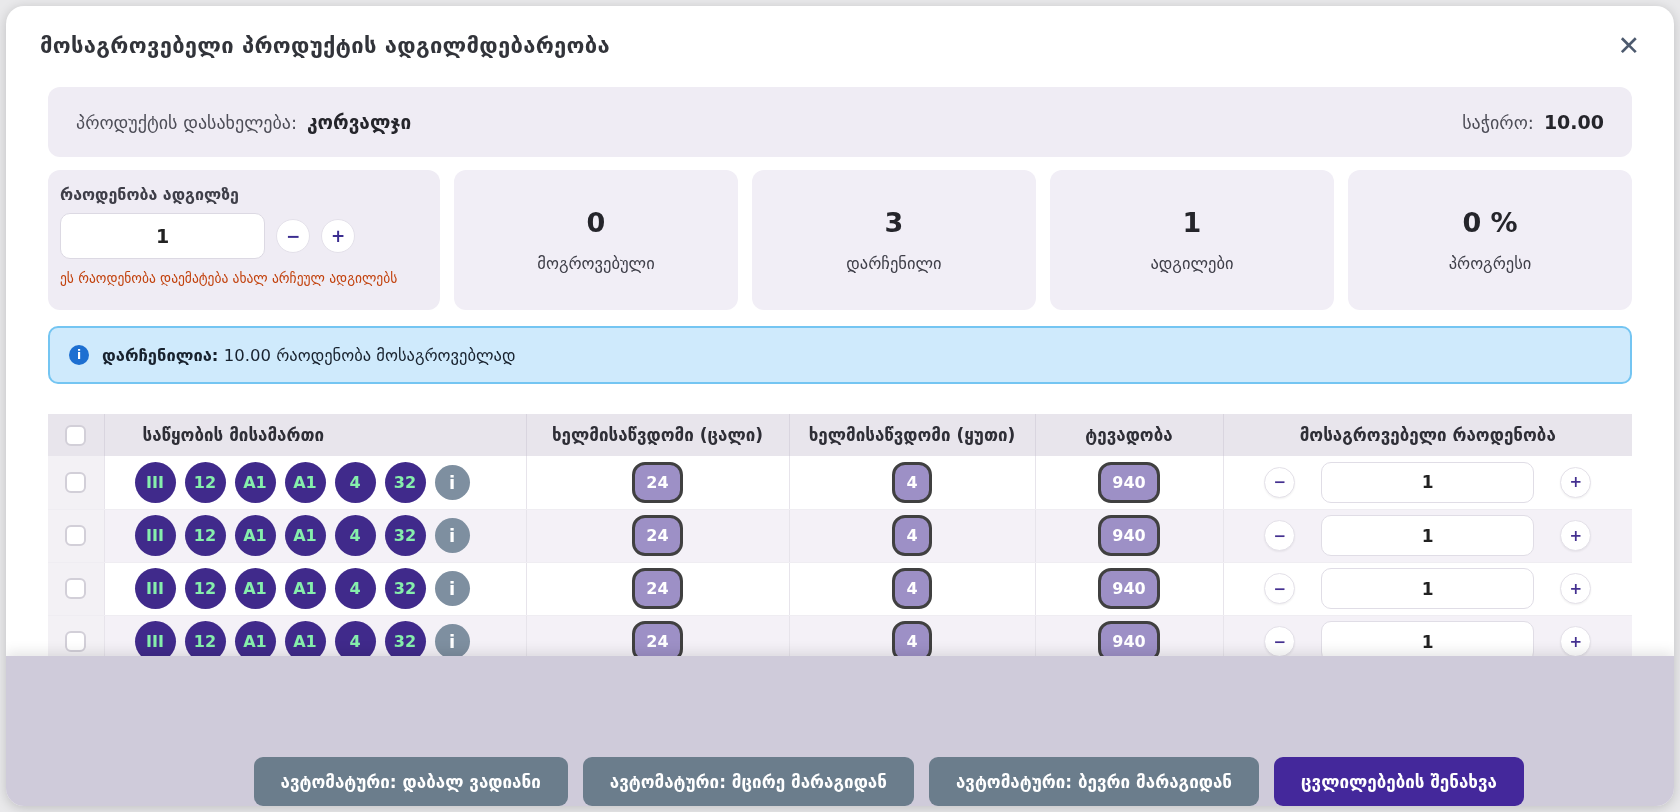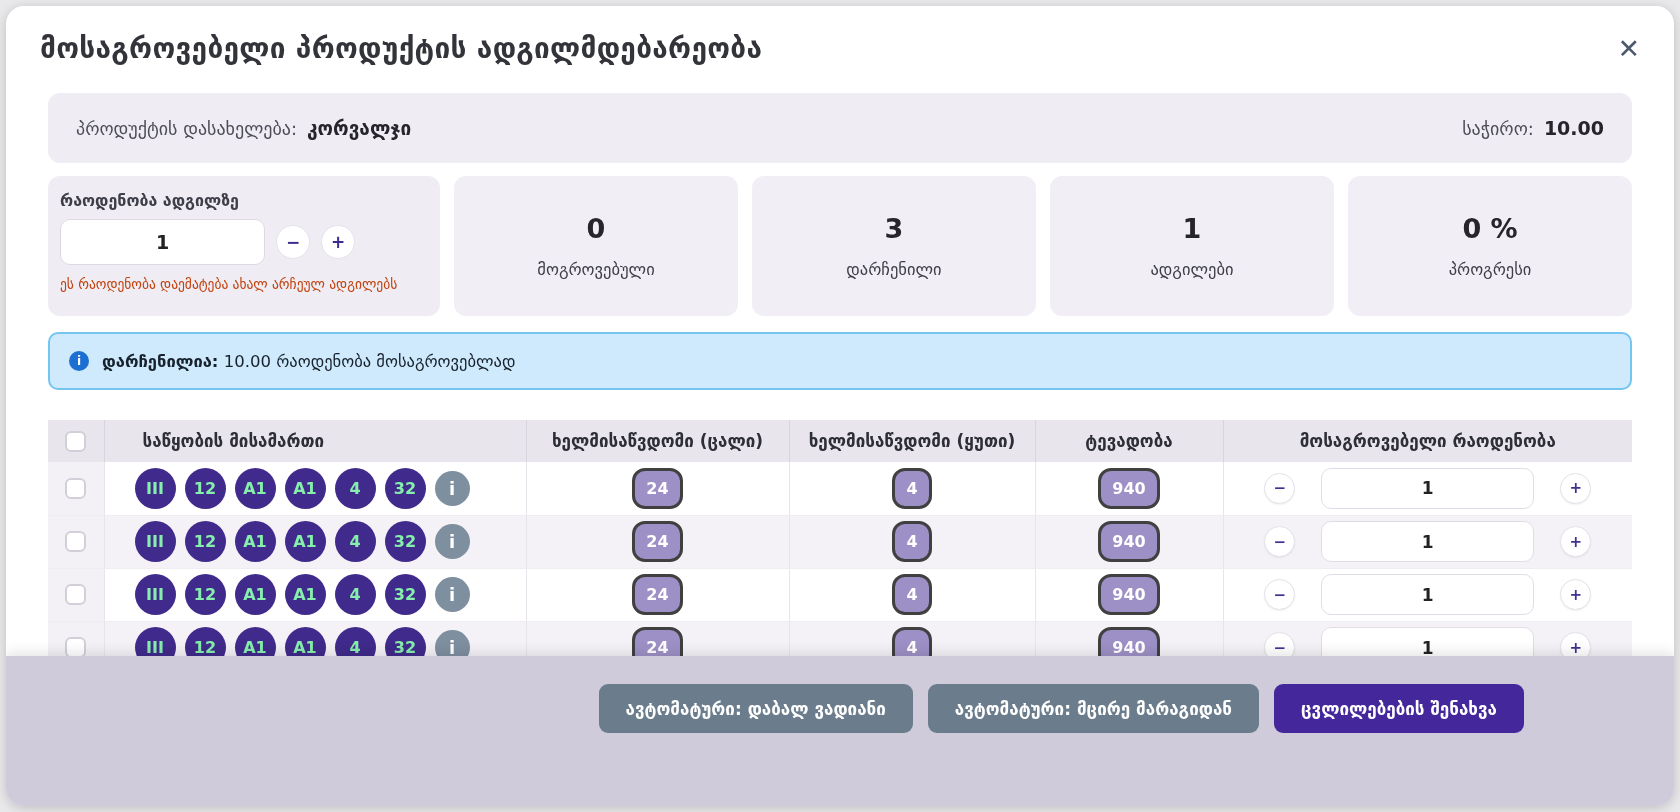--- a/index.html
+++ b/index.html
@@ -4,21 +4,21 @@
 <style>
   * { margin:0; padding:0; box-sizing:border-box; }
   html,body { width:1680px; height:812px; }
   body { font-family:"DejaVu Sans", sans-serif; background:#e9e9eb; }
   .canvas { position:relative; width:1680px; height:812px; overflow:hidden; }
   .modal { position:absolute; left:6px; top:6px; right:6px; bottom:6px; background:#ffffff;
            border-radius:18px; overflow:hidden; box-shadow:0 2px 12px rgba(0,0,0,.18); }
 
   
   .modal-header { display:flex; justify-content:space-between; align-items:center; padding:26px 34px 14px 34px; }
-  .modal-title { font-size:28px; font-weight:bold; color:#32343a; letter-spacing:.3px; }
+  .modal-title { font-size:22px; font-weight:bold; color:#32343a; letter-spacing:.3px; }
   .close-btn { font-size:27px; font-weight:bold; color:#4d5a6e; cursor:pointer; line-height:1; }
 
   .content { padding:0 42px; }
 
   
   .product-box { margin-top:14px; background:#efecf4; border-radius:12px; height:70px;
                  display:flex; align-items:center; justify-content:space-between; padding:0 28px;
                  font-size:18px; color:#4d4d57; }
   .pb-left { display:flex; align-items:baseline; gap:10px;text-align:center; }
   .bold-val { font-weight:bold; color:#25252b; font-size:19px; }
@@ -70,21 +70,21 @@
           border:3px solid #404040; color:#fff; font-weight:bold; font-size:16px; }
   .qty-cell-inner { display:flex; align-items:center; justify-content:center; gap:26px; }
   .row-stepper-btn { width:31px; height:31px; border-radius:50%; background:#fff; border:1px solid #e4e1e9;
                      color:#443090; font-weight:bold; font-size:15px; display:flex; align-items:center;
                      justify-content:center; cursor:pointer; flex:none; box-shadow:0 1px 2px rgba(0,0,0,.06); }
   .row-qty-input { width:213px; height:41px; background:#fff; border:1px solid #e0dde6; border-radius:10px;
                    text-align:center; font-weight:bold; font-size:17px; color:#222; font-family:inherit; }
 
   
   .modal-footer { position:absolute; left:0; right:0; bottom:0; height:150px; background:#cfcbda;
-                  box-shadow:0 -4px 12px rgba(0,0,0,.10); display:flex; align-items:flex-start;
+                  box-shadow:0 -4px 12px rgba(0,0,0,.10); display:flex; align-items:flex-end;
                   justify-content:flex-end; gap:15px; padding:28px 150px 0 0; }
   .btn { height:49px; border:none; border-radius:9px; color:#fff; font-weight:bold; font-size:17px;
          padding:0 27px; cursor:pointer; font-family:inherit; }
   .btn-gray { background:#6b7d8c; }
   .btn-primary { background:#44289b; }
 </style>
 </head>
 <body>
 
 <div class="canvas">
@@ -305,16 +305,17 @@
       </div>
     </td>
   </tr>
 </tbody>
       </table>
     </div>
 
     <div class="modal-footer" id="modal-footer">
         <button class="btn btn-gray">ავტომატური: დაბალ ვადიანი</button>
         <button class="btn btn-gray">ავტომატური: მცირე მარაგიდან</button>
+        <button class="btn btn-gray">ავტომატური: ბევრი მარაგიდან</button>
         <button class="btn btn-primary">ცვლილებების შენახვა</button>
       </div>
   </div>
 </div>
 
 </body></html>

